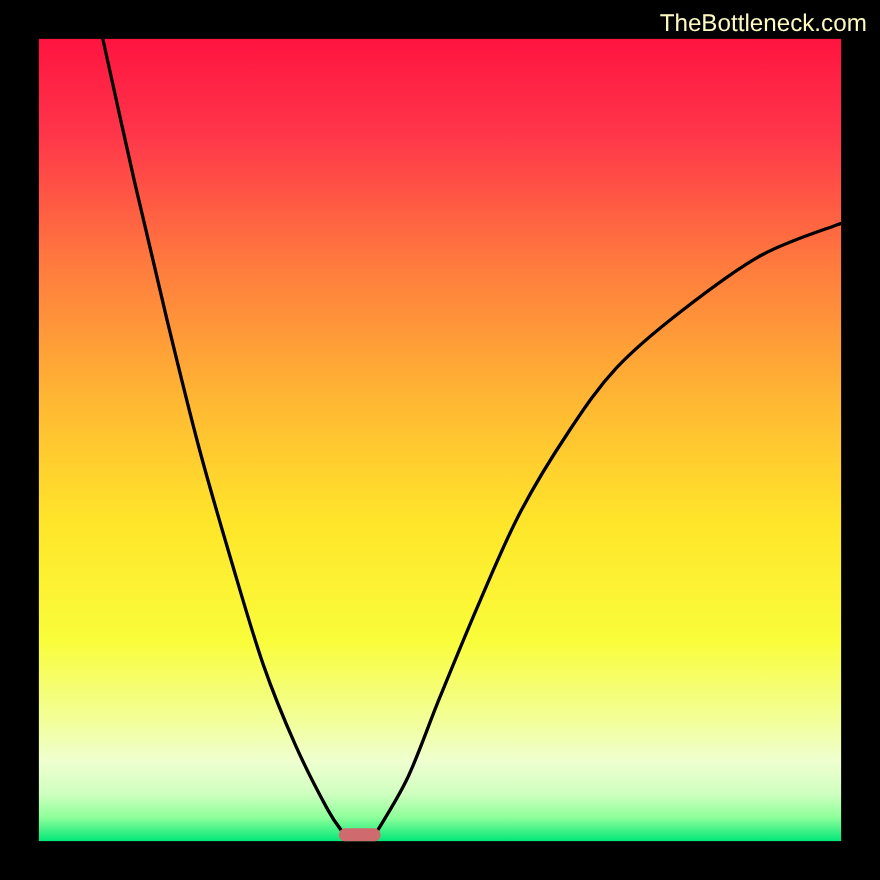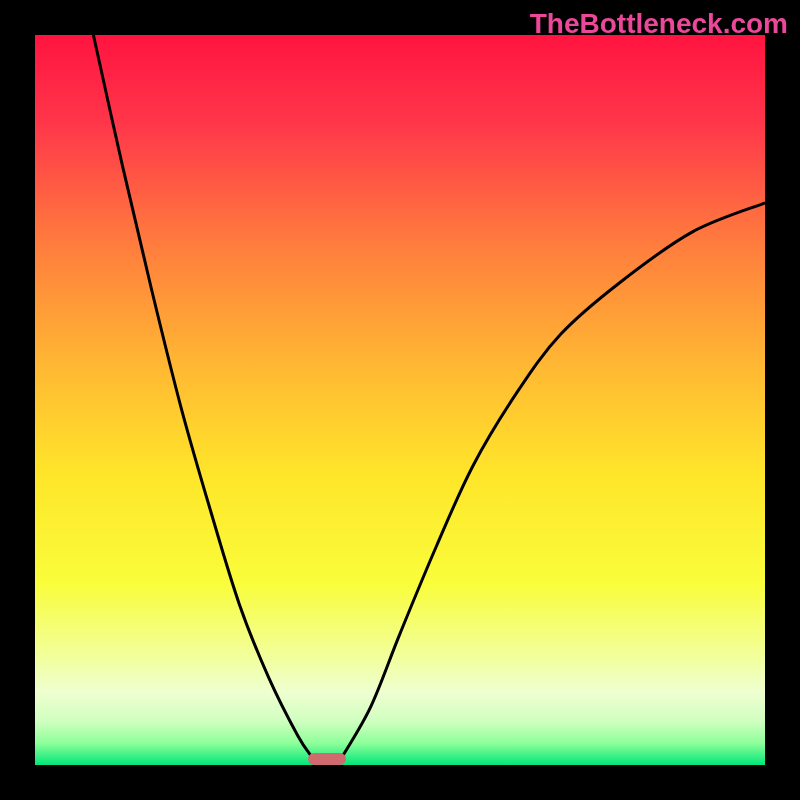--- a/index.html
+++ b/index.html
@@ -8,23 +8,23 @@
     width: 800px;
     height: 800px;
     background: #000;
     position: relative;
     font-family: Arial, sans-serif;
   }
   .watermark {
     position: absolute;
     top: 8px;
     right: 12px;
-    color: #ec4899;
-    font-size: 28px;
-    font-weight: bold;
+    color: #fef9c3;
+    font-size: 22px;
+    font-weight: normal;
     z-index: 10;
   }
   .plot-area {
     position: absolute;
     top: 35px;
     left: 35px;
     width: 730px;
     height: 730px;
     overflow: hidden;
   }

